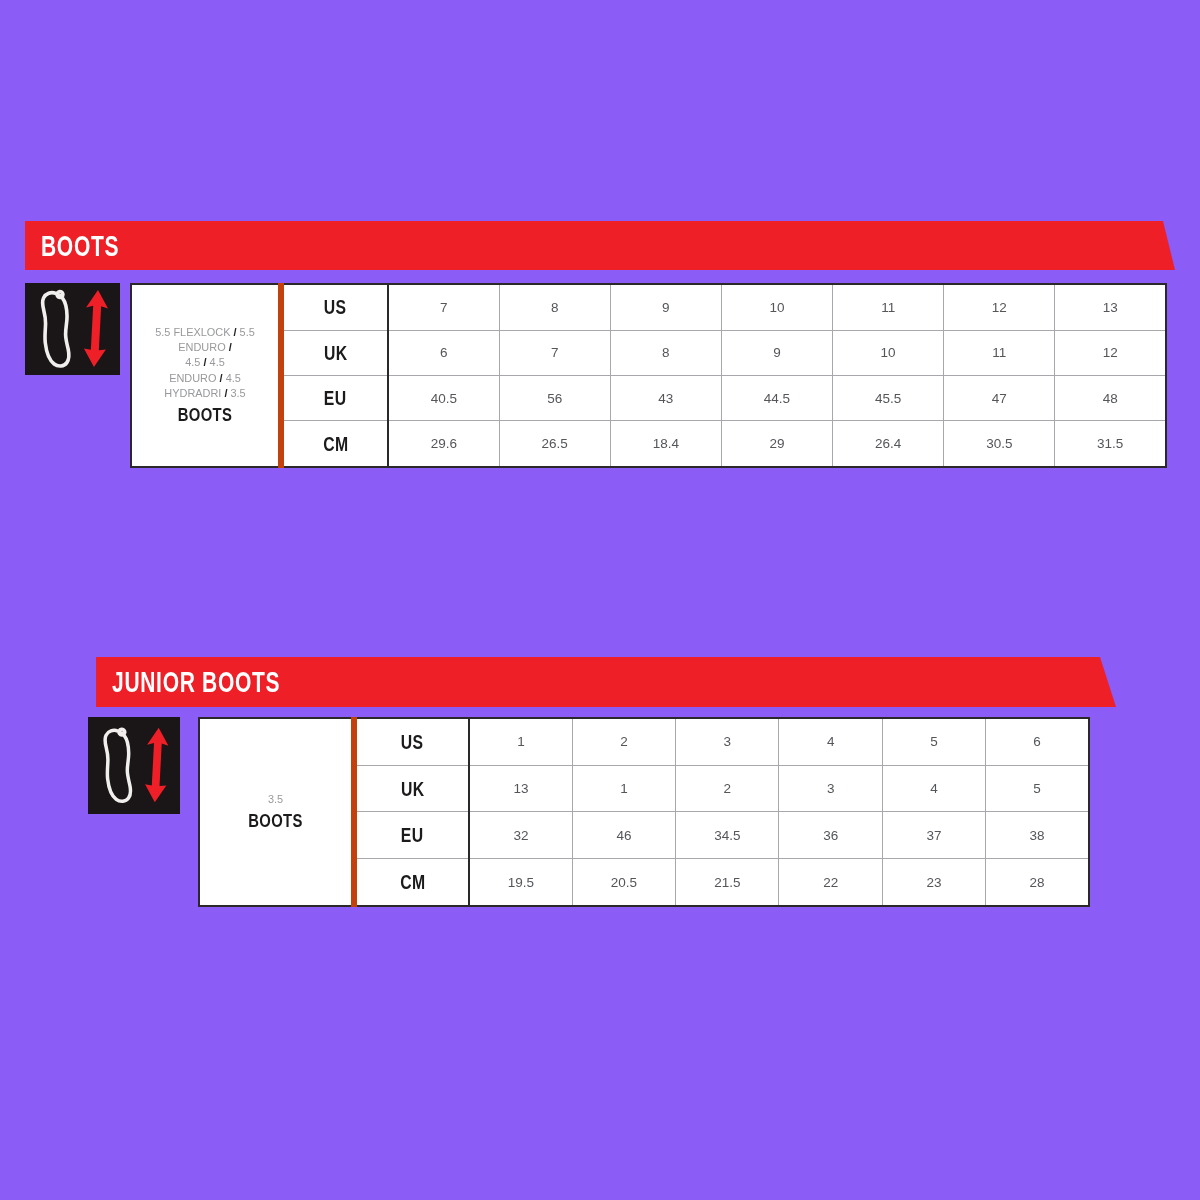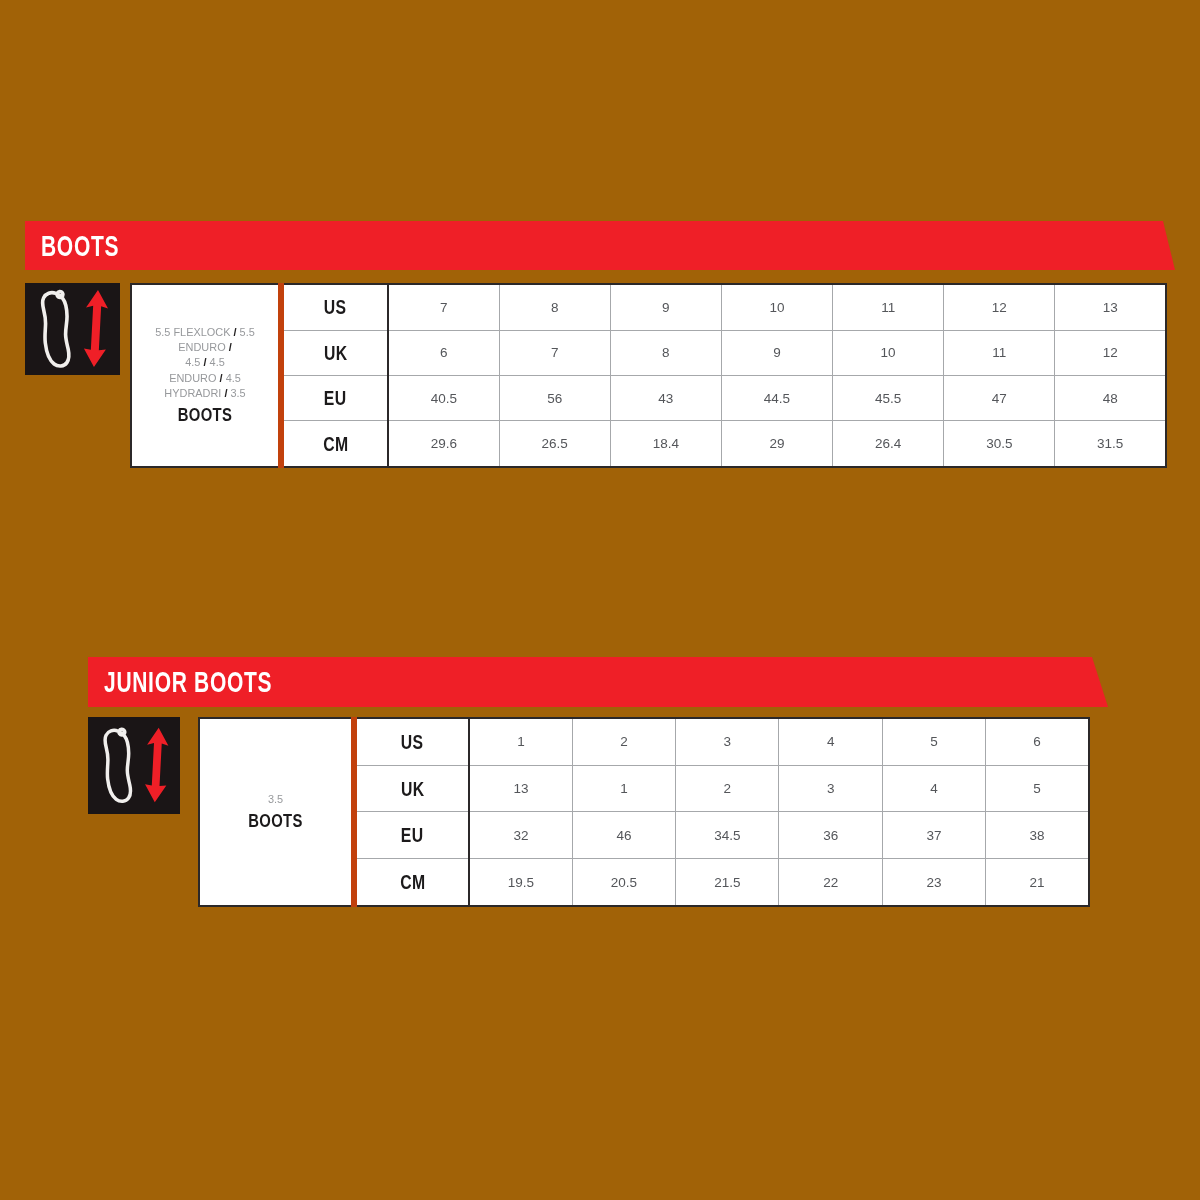--- a/index.html
+++ b/index.html
@@ -1,24 +1,24 @@
 <!DOCTYPE html>
 <html><head>
 <meta charset="utf-8">
 <style>
   html,body{margin:0;padding:0;background:#ffffff;}
   .canvas{
-    position:relative;width:1200px;height:1200px;background:#a16207;overflow:hidden;
+    position:relative;width:1200px;height:1200px;background:#8b5cf6;overflow:hidden;
     font-family:"Liberation Sans", sans-serif;
   }
   
   .banner{position:absolute;background:#EF1F27;display:flex;align-items:center;}
   #banner-boots{left:25px;top:221px;width:1150px;height:49px;padding-left:16px;
     clip-path:polygon(0 0,1138px 0,1150px 100%,0 100%);}
-  #banner-junior{left:88px;top:657px;width:1020px;height:50px;padding-left:16px;
+  #banner-junior{left:96px;top:657px;width:1020px;height:50px;padding-left:16px;
     clip-path:polygon(0 0,1004px 0,1020px 100%,0 100%);}
   .banner-text{
     color:#ffffff;font-weight:bold;font-size:30px;letter-spacing:1px;white-space:nowrap;
     transform:scaleX(0.70);transform-origin:left center;
   }
   
   .foot-icon{position:absolute;background:#1A1516;}
   #icon-boots{left:25px;top:283px;width:95px;height:92px;}
   #icon-junior{left:88px;top:717px;width:92px;height:97px;}
   .foot-icon svg{width:100%;height:100%;display:block;}
@@ -215,18 +215,18 @@
           <td class="num">37</td>
           <td class="num">38</td>
         </tr>
         <tr>
           <th class="rowhead"><span class="cond">CM</span></th>
           <td class="num">19.5</td>
           <td class="num">20.5</td>
           <td class="num">21.5</td>
           <td class="num">22</td>
           <td class="num">23</td>
-          <td class="num">21</td>
+          <td class="num">28</td>
         </tr>
       </tbody>
   </table>
 
 </div>
 
 </body></html>

